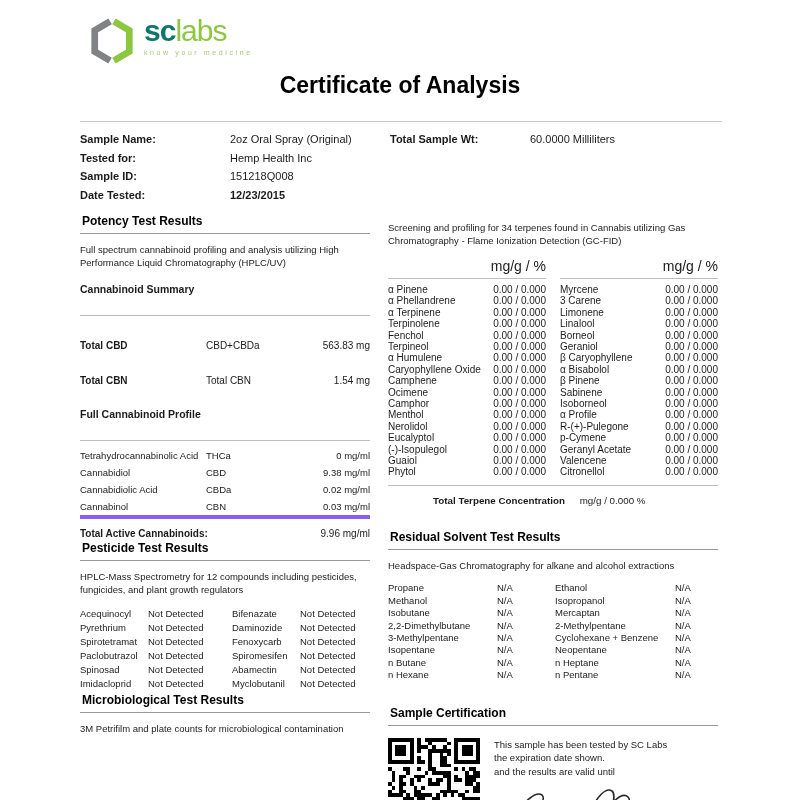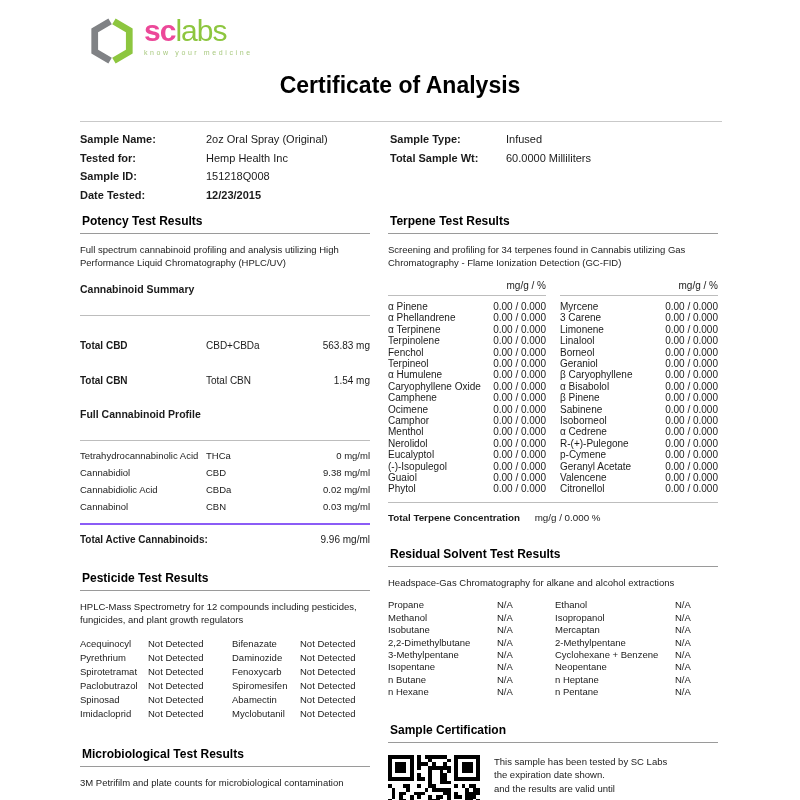--- a/index.html
+++ b/index.html
@@ -8,33 +8,33 @@
     position:relative; width:800px; height:800px; margin:0 auto;
     background:#ffffff; overflow:hidden;
     font-family:"Liberation Sans","DejaVu Sans",sans-serif;
     color:#1b1b1b;
   }
   
   .logo { position:absolute; left:88px; top:16px; display:flex; align-items:flex-start; }
   .logo-hex { width:48px; height:50px; }
   .logo-text { margin-left:8px; line-height:1; }
   .logo-word { font-size:30px; letter-spacing:-1px; }
-  .logo-sc { font-weight:bold; color:#ec4899; }
+  .logo-sc { font-weight:bold; color:#0f766e; }
   .logo-labs { color:#8dc63f; }
   .logo-tagline { margin-top:3px; font-size:7px; letter-spacing:2.6px; color:#a8c97f; }
   .title { position:absolute; left:0; top:72px; width:800px; text-align:center;
            font-size:23px; font-weight:bold; color:#000; }
 
   
   .sample-info { position:absolute; left:80px; top:121px; width:642px;
                  border-top:1px solid #c9c9c9; padding-top:8px; font-size:11px; }
   .si-cols { display:flex; }
   .si-col-left { width:310px; }
   .si-col-right { width:332px; }
-  .si-row { display:flex; line-height:18.5px; }
+  .si-row { display:flex; line-height:18.5px;gap:24px; }
   .si-label { font-weight:bold; width:126px; }
   .si-label-r { font-weight:bold; width:116px; }
   .si-value {}
   .si-bold { font-weight:bold; }
 
   
   .col { position:absolute; top:212px; }
   .col-left { left:80px; width:290px; }
   .col-right { left:388px; width:330px; }
 
@@ -48,48 +48,48 @@
   
   .summary-row { display:flex; margin-top:24px; font-size:10px; align-items:baseline; }
   .summary-row .nm { flex:1; font-weight:bold; }
   .summary-row .cd { width:92px; }
   .summary-row .vl { width:72px; text-align:right; }
   .profile-rows { margin-top:6px; }
   .profile-row { display:flex; font-size:9.5px; line-height:17px; align-items:baseline; }
   .profile-row .nm { flex:1; }
   .profile-row .cd { width:92px; }
   .profile-row .vl { width:72px; text-align:right; }
-  .total-row { display:flex; margin-top:8px; padding-top:9px; border-top:2px solid #8b5cf6;
+  .total-row { display:flex; padding-top:9px; border-top:4px solid #8b5cf6;
                font-size:10px; align-items:baseline; }
   .total-row .nm { flex:1; font-weight:bold; }
   .total-row .vl { text-align:right; }
 
   
   .terp-wrap { display:flex; gap:14px; }
   .terp-half { width:158px; }
   .unit-row { margin-top:10px; }
-  .unit-cell { font-size:10px; text-align:right; padding-bottom:4px; border-bottom:1px solid #bdbdbd; }
+  .unit-cell { font-size:14px; text-align:right; padding-bottom:4px; border-bottom:1px solid #bdbdbd; }
   .terp-rows { margin-top:5px; }
   .terp-row { display:flex; font-size:10px; line-height:11.4px; }
   .terp-row .nm { flex:1; }
   .terp-row .vl { text-align:right; white-space:nowrap; }
   .terp-total { margin-top:7px; padding-top:9px; border-top:1px solid #bdbdbd; font-size:9.8px; }
-  .terp-total .lbl { font-weight:bold; }
+  .terp-total .lbl { font-weight:bold;margin-left:45px; }
   .terp-total .vl { margin-left:12px; }
 
   
   .tbl4 { margin-top:10px; font-size:9.5px; }
   .tbl4 .t-row { display:flex; align-items:flex-start; }
   .pest .t-row { line-height:14px; }
   .pest .c0 { width:68px; } .pest .c1 { width:84px; } .pest .c2 { width:68px; } .pest .c3 { flex:1; }
   .solv .t-row { line-height:12.4px; }
   .solv .c0 { width:109px; } .solv .c1 { width:58px; } .solv .c2 { width:120px; } .solv .c3 { flex:1; }
 
   .gap22 { margin-top:22px; }
-  .gap24 { margin-top:24px; }
+  .gap24 { }
 
   
   .cert-body { display:flex; margin-top:12px; }
   .qr-block { width:96px; }
   .qr-svg { width:92px; height:92px; display:block; }
   .cert-right { flex:1; padding-left:10px; }
   .cert-statement { font-size:9.5px; line-height:1.45; }
   .sig-block { position:relative; margin-top:2px; }
   .sig-svg { display:block; width:224px; height:52px; overflow:visible; }
 </style>
@@ -128,24 +128,20 @@
           <span class="si-label">Sample ID:</span>
           <span class="si-value">151218Q008</span>
         </div>
         <div class="si-row">
           <span class="si-label">Date Tested:</span>
           <span class="si-value si-bold">12/23/2015</span>
         </div>
       </div>
       <div class="si-col-right">
         <div class="si-row">
-          <span class="si-label-r">Sample Type:</span>
-          <span class="si-value">Infused</span>
-        </div>
-        <div class="si-row">
           <span class="si-label-r">Total Sample Wt:</span>
           <span class="si-value">60.0000 Milliliters</span>
         </div>
       </div>
     </div>
   </div>
 
   <div class="col col-left">
 
     <div class="sec-heading">Potency Test Results</div>
@@ -251,21 +247,20 @@
 
     </div>
 
     <div class="sec-heading gap24">Microbiological Test Results</div>
     <div class="sec-desc">3M Petrifilm and plate counts for microbiological contamination</div>
 
   </div>
 
   <div class="col col-right">
 
-    <div class="sec-heading">Terpene Test Results</div>
     <div class="sec-desc">Screening and profiling for 34 terpenes found in Cannabis utilizing Gas Chromatography - Flame Ionization Detection (GC-FID)</div>
 
     <div class="terp-wrap unit-row">
       <div class="terp-half unit-cell">mg/g / %</div>
       <div class="terp-half unit-cell">mg/g / %</div>
     </div>
 
     <div class="terp-wrap terp-rows">
       <div class="terp-half">
 
@@ -406,21 +401,21 @@
             <span class="nm">Sabinene</span>
             <span class="vl">0.00 / 0.000</span>
           </div>
 
           <div class="terp-row">
             <span class="nm">Isoborneol</span>
             <span class="vl">0.00 / 0.000</span>
           </div>
 
           <div class="terp-row">
-            <span class="nm">α Cedrene</span>
+            <span class="nm">α Profile</span>
             <span class="vl">0.00 / 0.000</span>
           </div>
 
           <div class="terp-row">
             <span class="nm">R-(+)-Pulegone</span>
             <span class="vl">0.00 / 0.000</span>
           </div>
 
           <div class="terp-row">
             <span class="nm">p-Cymene</span>

